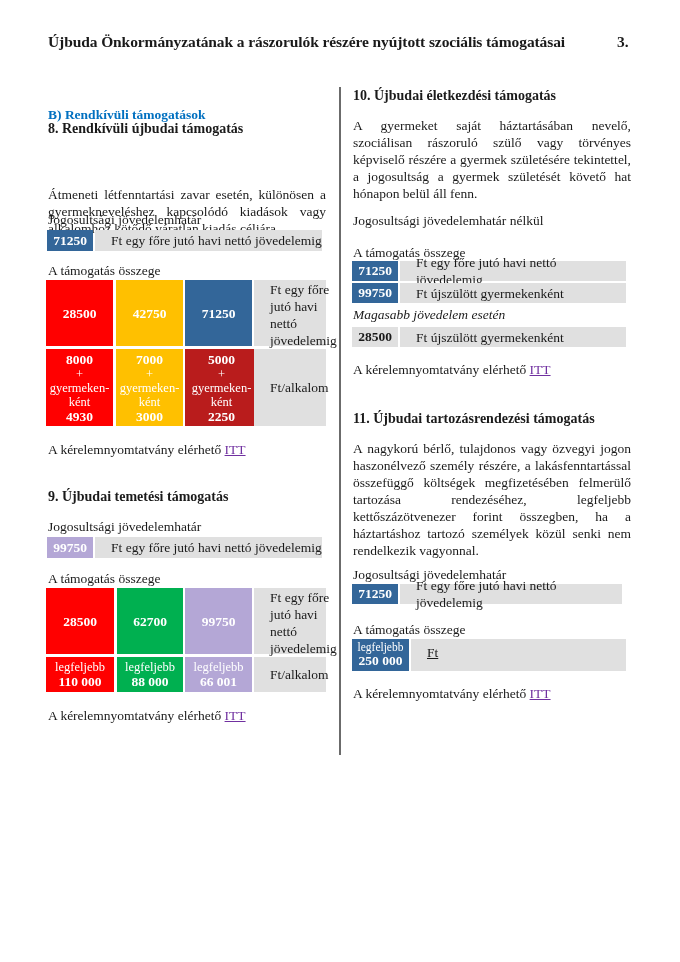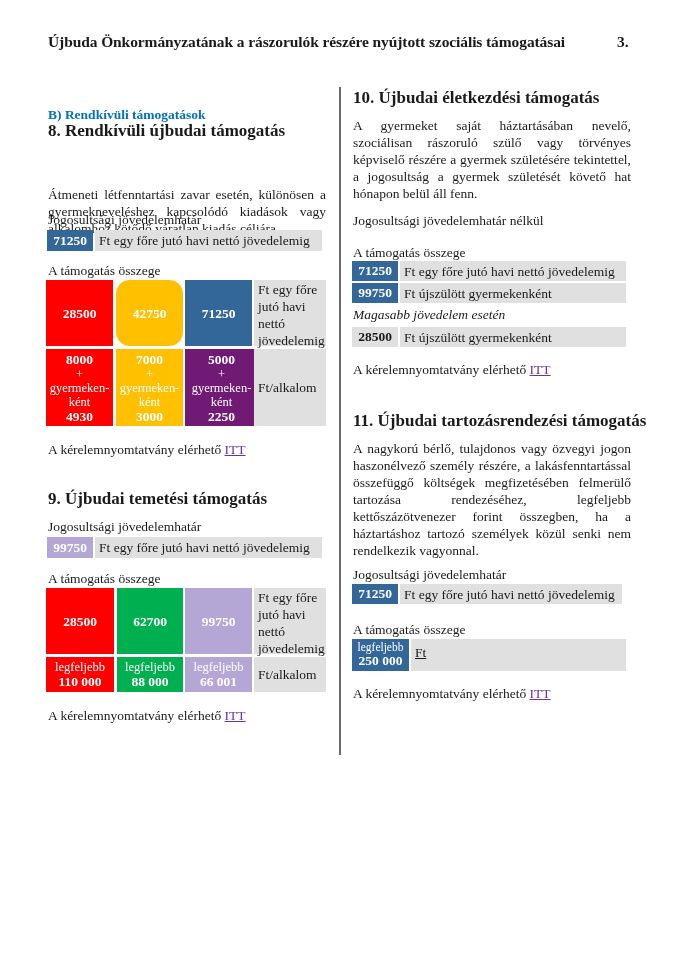--- a/index.html
+++ b/index.html
@@ -4,29 +4,29 @@
 <style>
   html, body { margin: 0; padding: 0; background: #ffffff; }
   body { width: 680px; height: 962px; position: relative; overflow: hidden;
          font-family: "Liberation Serif", "DejaVu Serif", serif; color: #1a1a1a; }
   .abs { position: absolute; }
   .header-title { left: 48px; top: 33px; font-size: 15.5px; font-weight: bold; white-space: nowrap; letter-spacing: -0.1px; }
   .page-num { left: 617px; top: 33px; font-size: 15.5px; font-weight: bold; }
   .divider { left: 339px; top: 87px; width: 2px; height: 668px; background: #6b6b6b; }
 
   .section-head { font-size: 13.5px; font-weight: bold; color: #0070c0; white-space: nowrap; margin-top: 19px; }
-  .h { font-size: 17px; font-weight: bold; white-space: nowrap; }
+  .h { font-size: 14px; font-weight: bold; white-space: nowrap; }
   .p { font-size: 13.5px; line-height: 17px; text-align: justify; }
   .label { font-size: 13.5px; white-space: nowrap; }
   .link { color: #7030a0; text-decoration: underline; cursor: pointer; }
 
   .cell { position: absolute; box-sizing: border-box; display: flex; align-items: center; justify-content: center;
           text-align: center; color: #fff; font-weight: bold; font-size: 13.5px; line-height: 15px; }
   .graycell { position: absolute; box-sizing: border-box; background: #e0e0e0; display: flex; align-items: center;
-              font-size: 13.5px; line-height: 17px; color: #1a1a1a; padding-left: 4px; }
+              font-size: 13.5px; line-height: 17px; color: #1a1a1a; padding-left: 16px; }
   .numcell { position: absolute; box-sizing: border-box; display: flex; align-items: center; justify-content: center;
              color: #fff; font-weight: bold; font-size: 13.5px; }
   .sub { font-weight: normal; font-size: 12.5px; line-height: 14px; }
   .stack { display: flex; flex-direction: column; align-items: center; }
 </style>
 </head>
 <body>
 
 <div class="abs header-title">Újbuda Önkormányzatának a rászorulók részére nyújtott szociális támogatásai</div>
 <div class="abs page-num">3.</div>
@@ -37,21 +37,21 @@
 <div class="abs h" style="left:48px; top:121px;">8. Rendkívüli újbudai támogatás</div>
 <div class="abs p" style="left:48px; top:150px; width:278px;margin-top:36px;">Átmeneti létfenntartási zavar esetén, különösen a gyermekneveléshez kapcsolódó kiadások vagy alkalomhoz kötődő váratlan kiadás céljára.</div>
 <div class="abs label" style="left:48px; top:212px;">Jogosultsági jövedelemhatár</div>
 <div class="numcell" style="left:47px; top:230px; width:46px; height:21px; background:#336699;">71250</div>
 <div class="graycell" style="left:95px; top:230px; width:227px; height:21px;">Ft egy főre jutó havi nettó jövedelemig</div>
 
 <div class="abs label" style="left:48px; top:263px;">A támogatás összege</div>
 
 <div>
   <div class="cell" style="left:46px; top:280px; width:67px; height:66px; background:#ff0000;">28500</div>
-  <div class="cell" style="left:116px; top:280px; width:67px; height:66px; background:#ffc000;border-radius:14px;">42750</div>
+  <div class="cell" style="left:116px; top:280px; width:67px; height:66px; background:#ffc000;">42750</div>
   <div class="cell" style="left:185px; top:280px; width:67px; height:66px; background:#336699;">71250</div>
   <div class="graycell" style="left:254px; top:280px; width:72px; height:66px; align-items:flex-start; padding-top:1px;">
     <span style="display:block; width:66px; text-align:left;">Ft egy főre jutó havi nettó jövedelemig</span>
   </div>
 
   <div class="cell" style="left:46px; top:349px; width:67px; height:77px; background:#ff0000;">
     <div class="stack">
       <span>8000</span>
       <span class="sub">+</span>
       <span class="sub" style="width:60px;">gyermeken-ként</span>
@@ -59,21 +59,21 @@
     </div>
   </div>
   <div class="cell" style="left:116px; top:349px; width:67px; height:77px; background:#ffc000;">
     <div class="stack">
       <span>7000</span>
       <span class="sub">+</span>
       <span class="sub" style="width:60px;">gyermeken-ként</span>
       <span>3000</span>
     </div>
   </div>
-  <div class="cell" style="left:185px; top:349px; width:73px; height:77px; background:#701a75;">
+  <div class="cell" style="left:185px; top:349px; width:73px; height:77px; background:#b91c1c;">
     <div class="stack">
       <span>5000</span>
       <span class="sub">+</span>
       <span class="sub" style="width:60px;">gyermeken-ként</span>
       <span>2250</span>
     </div>
   </div>
   <div class="graycell" style="left:254px; top:349px; width:72px; height:77px;">Ft/alkalom</div>
 </div>
 

